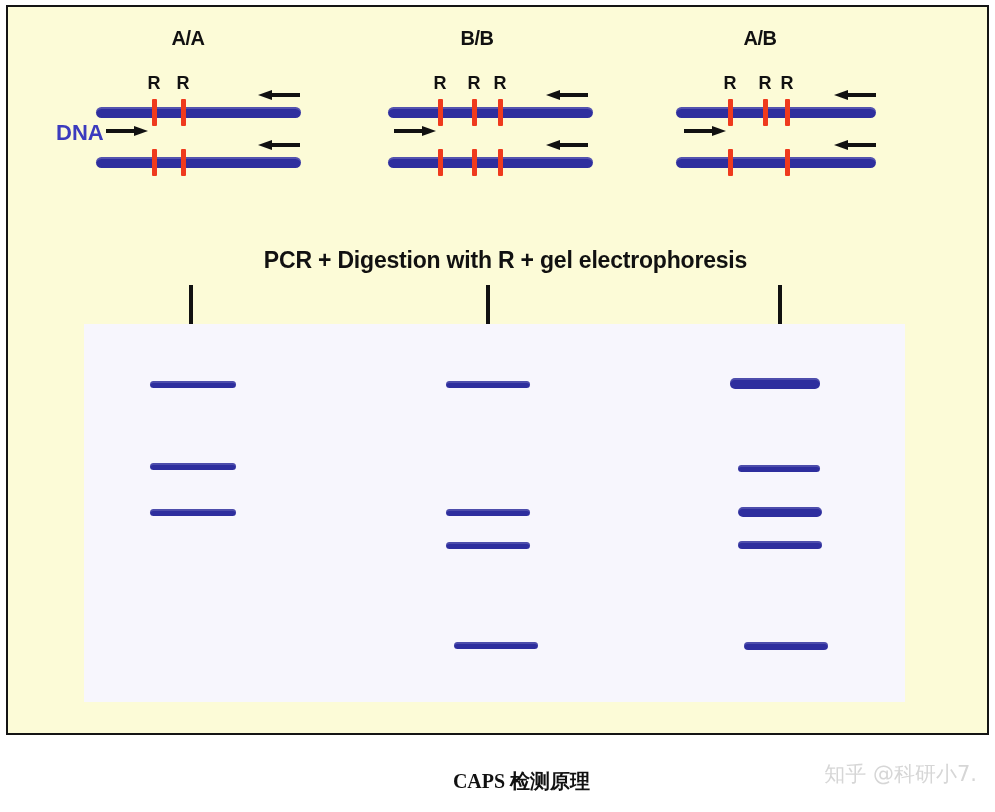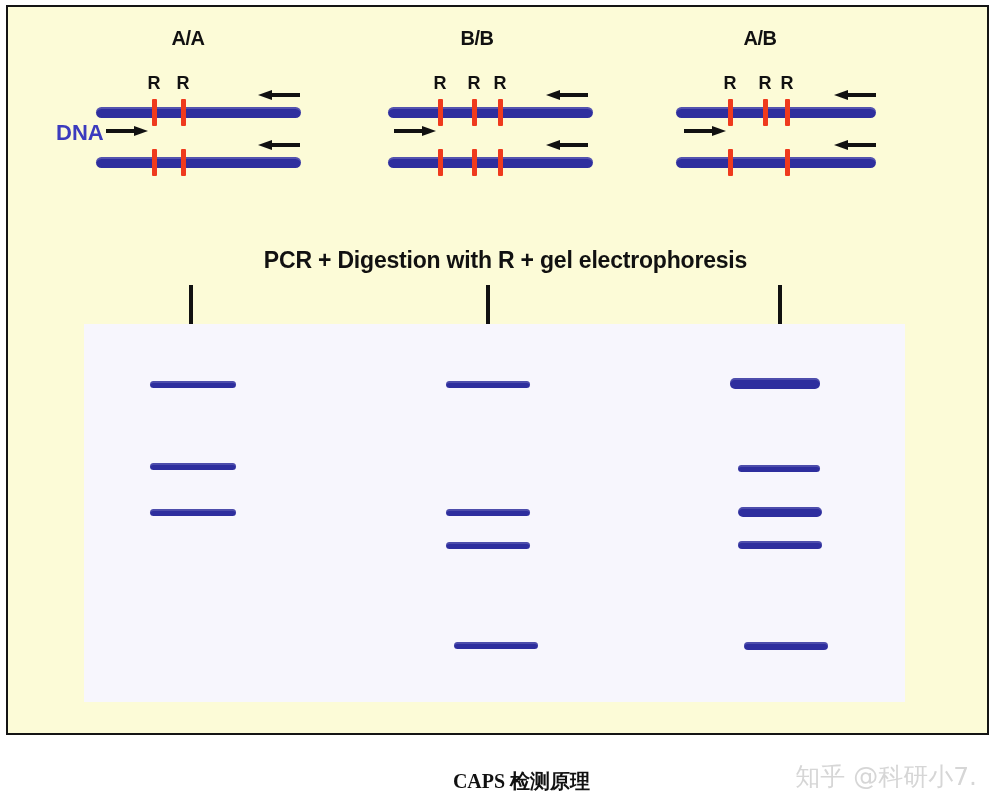--- a/index.html
+++ b/index.html
@@ -133,21 +133,21 @@
     font-weight: bold;
     color: #111111;
     padding-left: 48px;
   }
 
   
   #watermark {
     position: absolute;
     right: 18px;
     top: 760px;
-    font-size: 25px;
+    font-size: 21px;
     color: #d6d6d6;
     font-family: "DejaVu Sans", sans-serif;
     white-space: nowrap;
   }
 </style>
 </head>
 <body>
 
 <div id="figure-panel">
 

